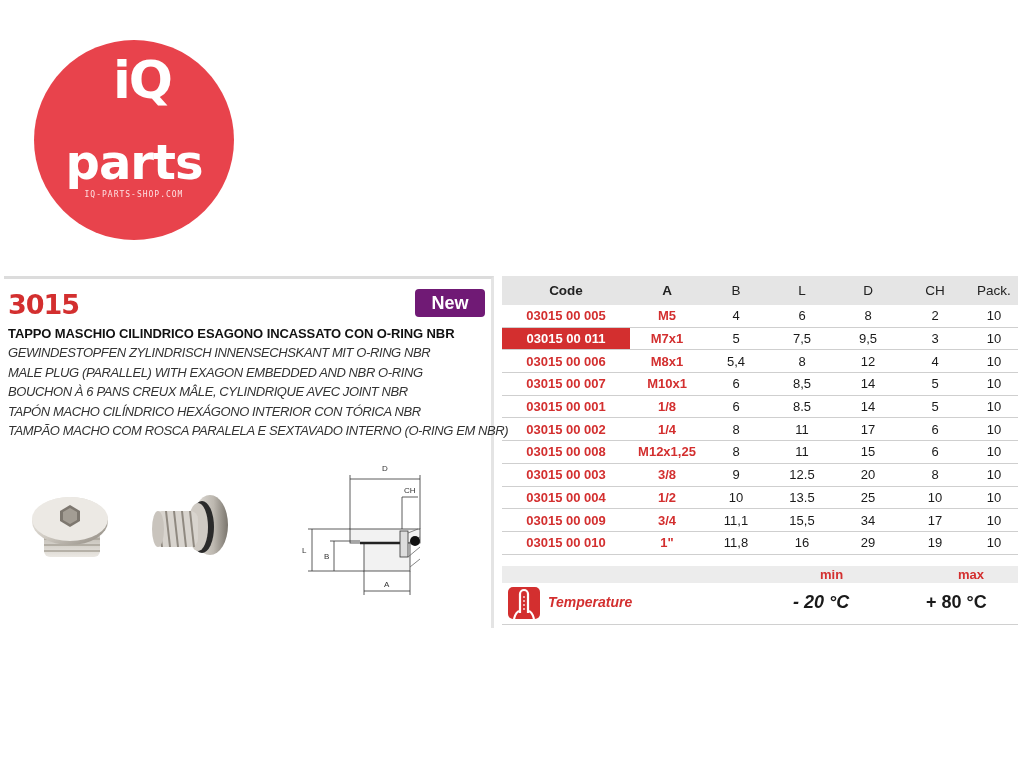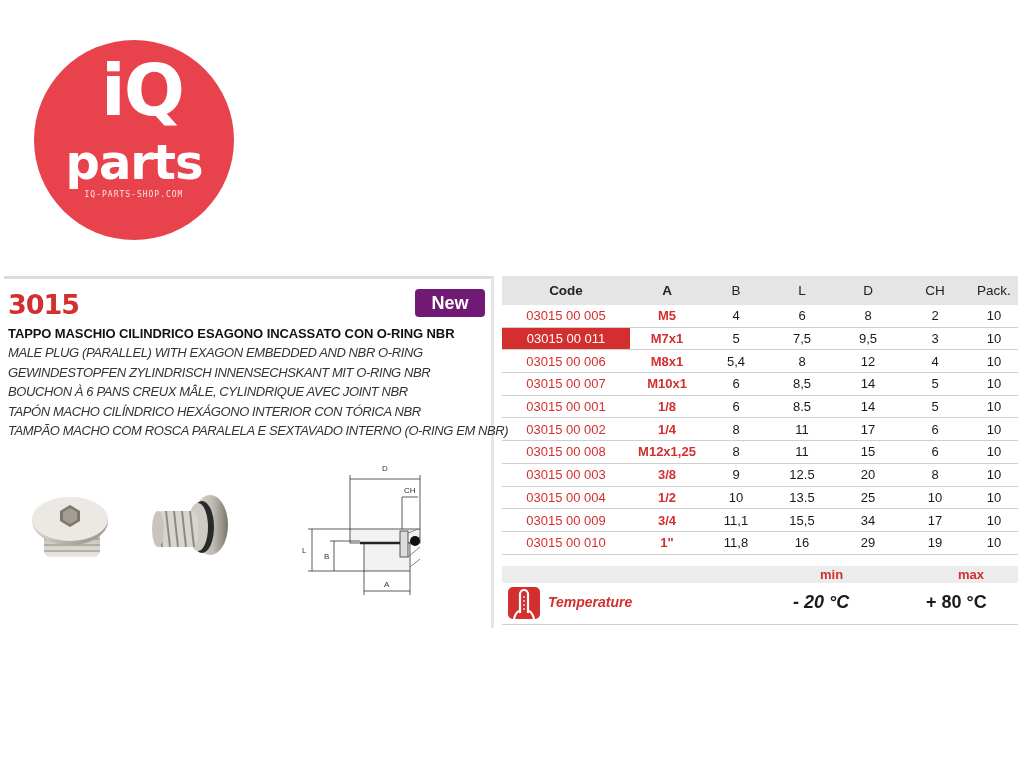--- a/index.html
+++ b/index.html
@@ -6,21 +6,21 @@
   html, body { width: 1024px; height: 768px; background: #ffffff; overflow: hidden; }
   body { position: relative; font-family: "Liberation Sans", sans-serif; color: #1a1a1a; }
 
   
   .logo {
     position: absolute; left: 34px; top: 40px; width: 200px; height: 200px;
     border-radius: 50%; background: #e8434c;
   }
   .logo-iq {
     position: absolute; left: 16px; right: 0; top: 14px; text-align: center;
-    font-family: "DejaVu Sans", sans-serif; font-weight: bold; font-size: 72px; color: #fff;
+    font-family: "DejaVu Sans", sans-serif; font-weight: bold; font-size: 52px; color: #fff;
     letter-spacing: -2px; line-height: 1;
   }
   .logo-parts {
     position: absolute; left: 0; right: 0; top: 98px; text-align: center;
     font-family: "DejaVu Sans", sans-serif; font-weight: bold; font-size: 48px; color: #fff;
     letter-spacing: -1px; line-height: 1;
   }
   .logo-url {
     position: absolute; left: 0; right: 0; top: 150px; text-align: center;
     font-family: "DejaVu Sans Mono", monospace; font-size: 8px; color: #fde0e2; letter-spacing: 1px;
@@ -47,21 +47,21 @@
   .photo { position: absolute; top: 210px; }
   .diagram { position: absolute; left: 296px; top: 178px; }
 
   
   .spec-table { position: absolute; left: 502px; top: 276px; width: 516px; }
   .row { display: flex; height: 22.7px; align-items: center; border-bottom: 1.5px solid #cfcfcf; }
   .row.head { background: #e5e5e5; height: 29px; border-bottom: none; }
   .cell { font-size: 13px; text-align: center; color: #1a1a1a; }
   .row.head .cell { font-size: 13.5px; font-weight: bold; color: #222; }
   .row.head .cell.c-b, .row.head .cell.c-l, .row.head .cell.c-d, .row.head .cell.c-ch, .row.head .cell.c-pack { font-weight: normal; }
-  .c-code { width: 128px; font-weight: normal; color: #d32f2f; }
+  .c-code { width: 128px; font-weight: bold; color: #d32f2f; }
   .c-a { width: 74px; font-weight: bold; color: #d32f2f; }
   .c-b { width: 64px; }
   .c-l { width: 68px; }
   .c-d { width: 64px; }
   .c-ch { width: 70px; }
   .c-pack { width: 48px; }
   .row.highlight .c-code { background: #d32f2f; color: #fff; height: 100%; line-height: 22px; }
   .row.head .c-code { color: #222; }
   .row.head .c-a { color: #222; }
 
@@ -82,22 +82,22 @@
   <div class="logo-iq">iQ</div>
   <div class="logo-parts">parts</div>
   <div class="logo-url">IQ-PARTS-SHOP.COM</div>
 </div>
 
 <div class="left-card">
   <div class="product-code">3015</div>
   <div class="new-badge">New</div>
   <div class="desc">
     <div class="title">TAPPO MASCHIO CILINDRICO ESAGONO INCASSATO CON O-RING NBR</div>
+    <div class="line">GEWINDESTOPFEN ZYLINDRISCH INNENSECHSKANT MIT O-RING NBR</div>
     <div class="line">MALE PLUG (PARALLEL) WITH EXAGON EMBEDDED AND NBR O-RING</div>
-    <div class="line">GEWINDESTOPFEN ZYLINDRISCH INNENSECHSKANT MIT O-RING NBR</div>
     <div class="line">BOUCHON À 6 PANS CREUX MÂLE, CYLINDRIQUE AVEC JOINT NBR</div>
     <div class="line">TAPÓN MACHO CILÍNDRICO HEXÁGONO INTERIOR CON TÓRICA NBR</div>
     <div class="line">TAMPÃO MACHO COM ROSCA PARALELA E SEXTAVADO INTERNO (O-RING EM NBR)</div>
   </div>
 
   <svg class="photo" style="left:22px;" width="90" height="80" viewBox="0 0 90 80">
     <defs>
       <linearGradient id="metal1" x1="0" y1="0" x2="1" y2="1">
         <stop offset="0" stop-color="#f4f2ee"></stop>
           <stop offset="0.5" stop-color="#cfcac2"></stop>

